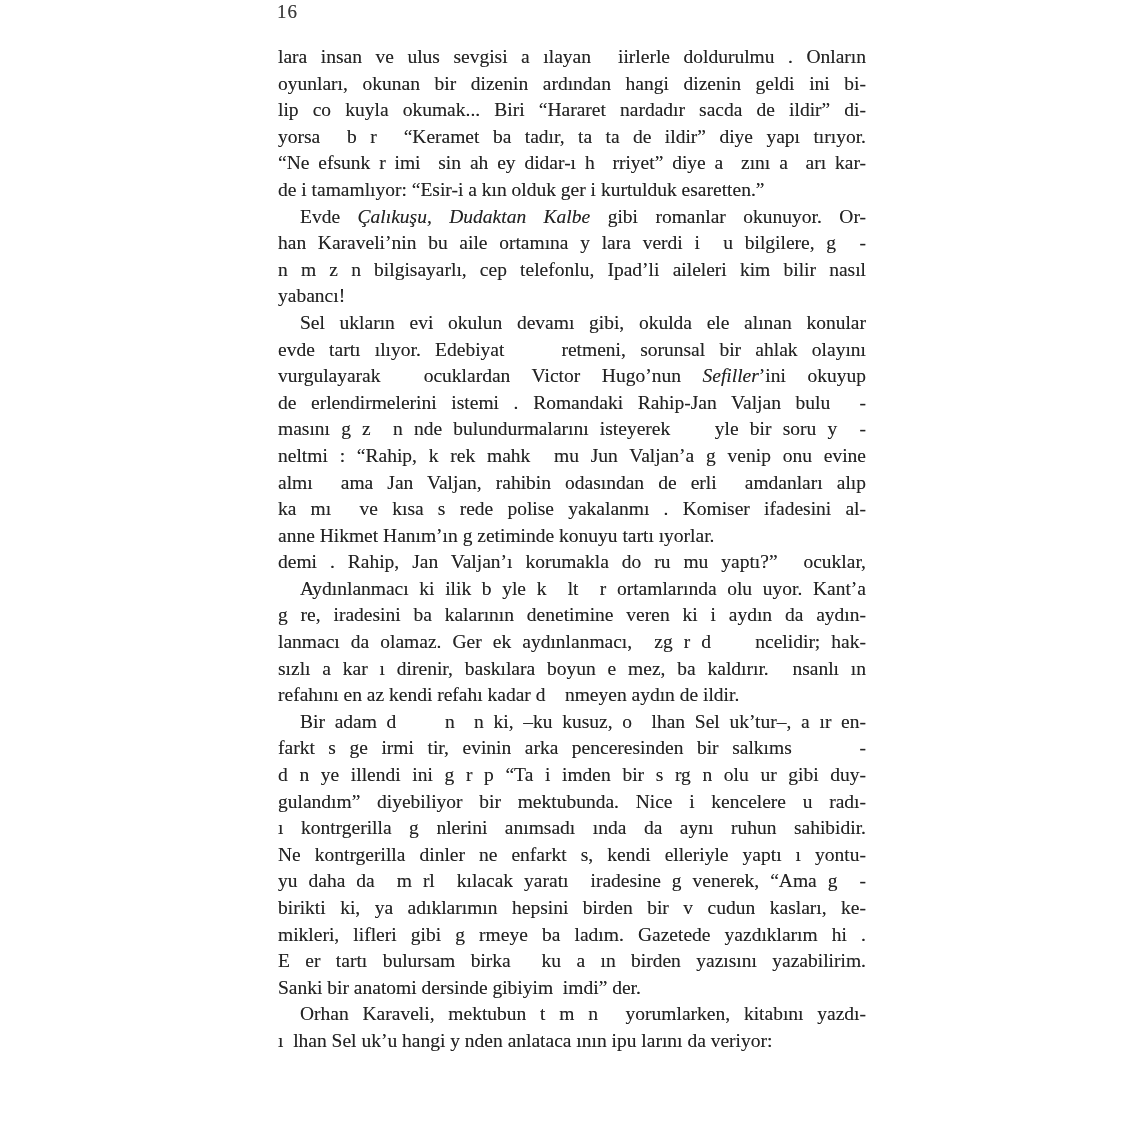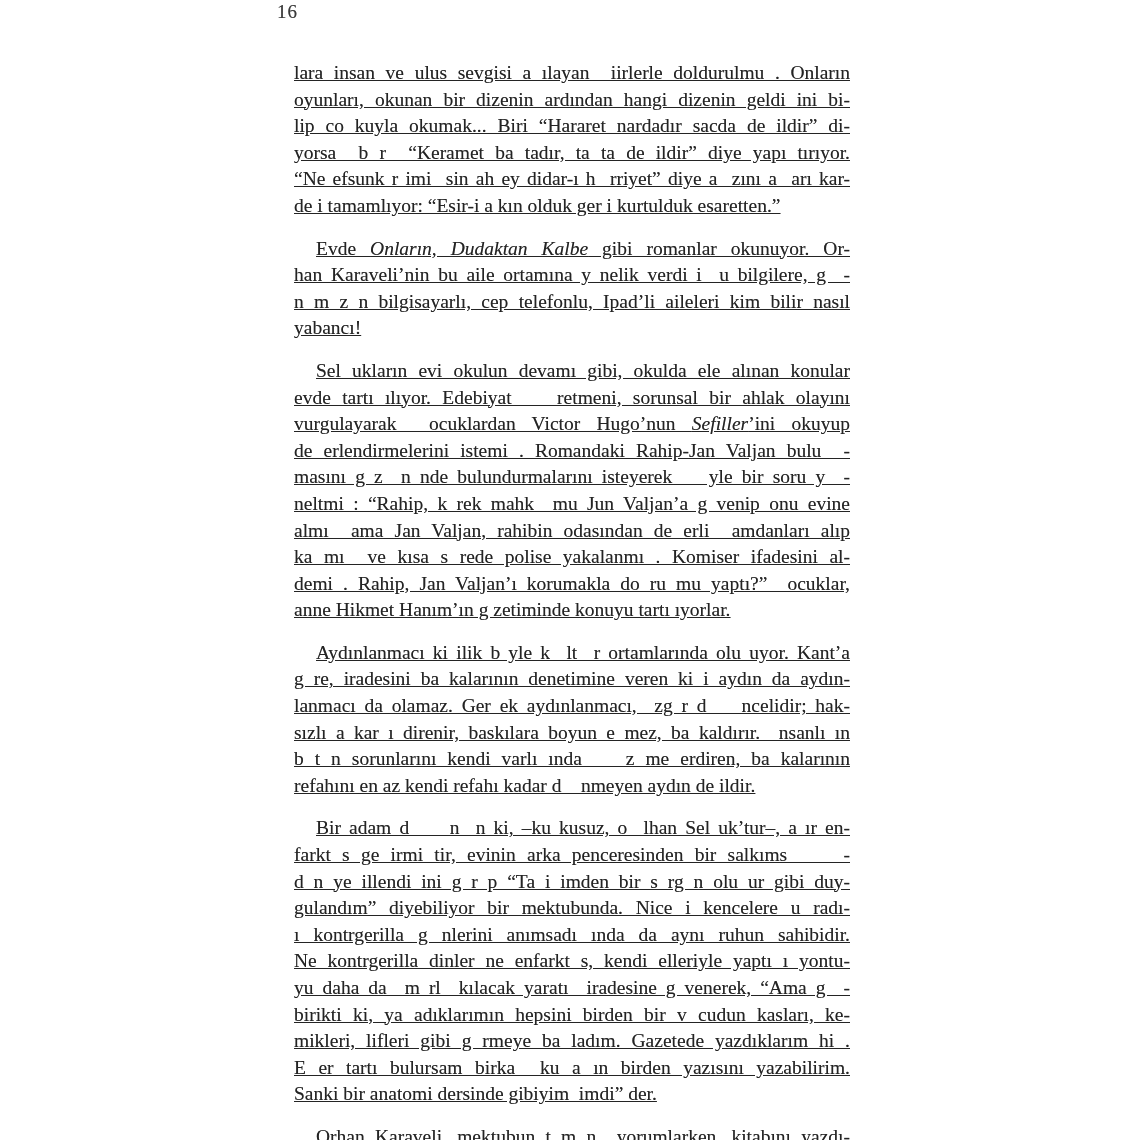--- a/index.html
+++ b/index.html
@@ -25,23 +25,22 @@
     color: #3a3a3a;
     text-shadow: 0 0 0.6px rgba(40,40,40,0.5);
   }
   .textblock {
     position: absolute;
     left: 278px;
     top: 44px;
     width: 588px;
   }
   .para {
-    margin: 16px;
+    margin: 0;
     padding: 0;
-    text-decoration: underline;
   }
   .line {
     font-size: 19.5px;
     line-height: 26.6px;
     height: 26.6px;
     white-space: pre-wrap;
     text-align: justify;
     text-align-last: justify;
     overflow: hidden;
     text-shadow: 0 0 0.6px rgba(40,40,40,0.45);
@@ -64,55 +63,55 @@
   <div class="textblock">
       <div class="para">
         <div class="line">lara insan ve ulus sevgisi a ılayan  iirlerle doldurulmu . Onların</div>
         <div class="line">oyunları, okunan bir dizenin ardından hangi dizenin geldi ini bi-</div>
         <div class="line">lip co kuyla okumak... Biri “Hararet nardadır sacda de ildir” di-</div>
         <div class="line">yorsa  b r  “Keramet ba tadır, ta ta de ildir” diye yapı tırıyor.</div>
         <div class="line">“Ne efsunk r imi  sin ah ey didar-ı h  rriyet” diye a  zını a  arı kar-</div>
         <div class="line last">de i tamamlıyor: “Esir-i a kın olduk ger i kurtulduk esaretten.”</div>
       </div>
       <div class="para">
-        <div class="line indent">Evde <i>Onların, Dudaktan Kalbe</i> gibi romanlar okunuyor. Or-</div>
-        <div class="line">han Karaveli’nin bu aile ortamına y nelik verdi i  u bilgilere, g  -</div>
+        <div class="line indent">Evde <i>Çalıkuşu, Dudaktan Kalbe</i> gibi romanlar okunuyor. Or-</div>
+        <div class="line">han Karaveli’nin bu aile ortamına y lara verdi i  u bilgilere, g  -</div>
         <div class="line">n m z n bilgisayarlı, cep telefonlu, Ipad’li aileleri kim bilir nasıl</div>
         <div class="line last">yabancı!</div>
       </div>
       <div class="para">
         <div class="line indent">Sel ukların evi okulun devamı gibi, okulda ele alınan konular</div>
         <div class="line">evde tartı ılıyor. Edebiyat    retmeni, sorunsal bir ahlak olayını</div>
         <div class="line">vurgulayarak  ocuklardan Victor Hugo’nun <i>Sefiller</i>’ini okuyup</div>
         <div class="line">de erlendirmelerini istemi . Romandaki Rahip-Jan Valjan bulu  -</div>
         <div class="line">masını g z  n nde bulundurmalarını isteyerek    yle bir soru y  -</div>
         <div class="line">neltmi : “Rahip, k rek mahk  mu Jun Valjan’a g venip onu evine</div>
         <div class="line">almı  ama Jan Valjan, rahibin odasından de erli  amdanları alıp</div>
         <div class="line">ka mı  ve kısa s rede polise yakalanmı . Komiser ifadesini al-</div>
+        <div class="line last">anne Hikmet Hanım’ın g zetiminde konuyu tartı ıyorlar.</div>
         <div class="line">demi . Rahip, Jan Valjan’ı korumakla do ru mu yaptı?”  ocuklar,</div>
-        <div class="line last">anne Hikmet Hanım’ın g zetiminde konuyu tartı ıyorlar.</div>
       </div>
       <div class="para">
         <div class="line indent">Aydınlanmacı ki ilik b yle k  lt  r ortamlarında olu uyor. Kant’a</div>
         <div class="line">g re, iradesini ba kalarının denetimine veren ki i aydın da aydın-</div>
         <div class="line">lanmacı da olamaz. Ger ek aydınlanmacı,  zg r d    ncelidir; hak-</div>
         <div class="line">sızlı a kar ı direnir, baskılara boyun e mez, ba kaldırır.  nsanlı ın</div>
-        <div class="line">b t n sorunlarını kendi varlı ında    z me erdiren, ba kalarının</div>
         <div class="line last">refahını en az kendi refahı kadar d    nmeyen aydın de ildir.</div>
       </div>
       <div class="para">
         <div class="line indent">Bir adam d     n  n ki, –ku kusuz, o  lhan Sel uk’tur–, a ır en-</div>
         <div class="line">farkt s ge irmi tir, evinin arka penceresinden bir salkıms     -</div>
         <div class="line">d n ye illendi ini g r p “Ta i imden bir s rg n olu ur gibi duy-</div>
         <div class="line">gulandım” diyebiliyor bir mektubunda. Nice i kencelere u radı-</div>
         <div class="line">ı kontrgerilla g nlerini anımsadı ında da aynı ruhun sahibidir.</div>
         <div class="line">Ne kontrgerilla dinler ne enfarkt s, kendi elleriyle yaptı ı yontu-</div>
         <div class="line">yu daha da  m rl  kılacak yaratı  iradesine g venerek, “Ama g  -</div>
         <div class="line">birikti ki, ya adıklarımın hepsini birden bir v cudun kasları, ke-</div>
         <div class="line">mikleri, lifleri gibi g rmeye ba ladım. Gazetede yazdıklarım hi .</div>
         <div class="line">E er tartı bulursam birka  ku a ın birden yazısını yazabilirim.</div>
         <div class="line last">Sanki bir anatomi dersinde gibiyim  imdi” der.</div>
       </div>
       <div class="para">
         <div class="line indent">Orhan Karaveli, mektubun t m n  yorumlarken, kitabını yazdı-</div>
+        <div class="line last">ı  lhan Sel uk’u hangi y nden anlataca ının ipu larını da veriyor:</div>
       </div>
     </div>
 </div>
 
 </body></html>

